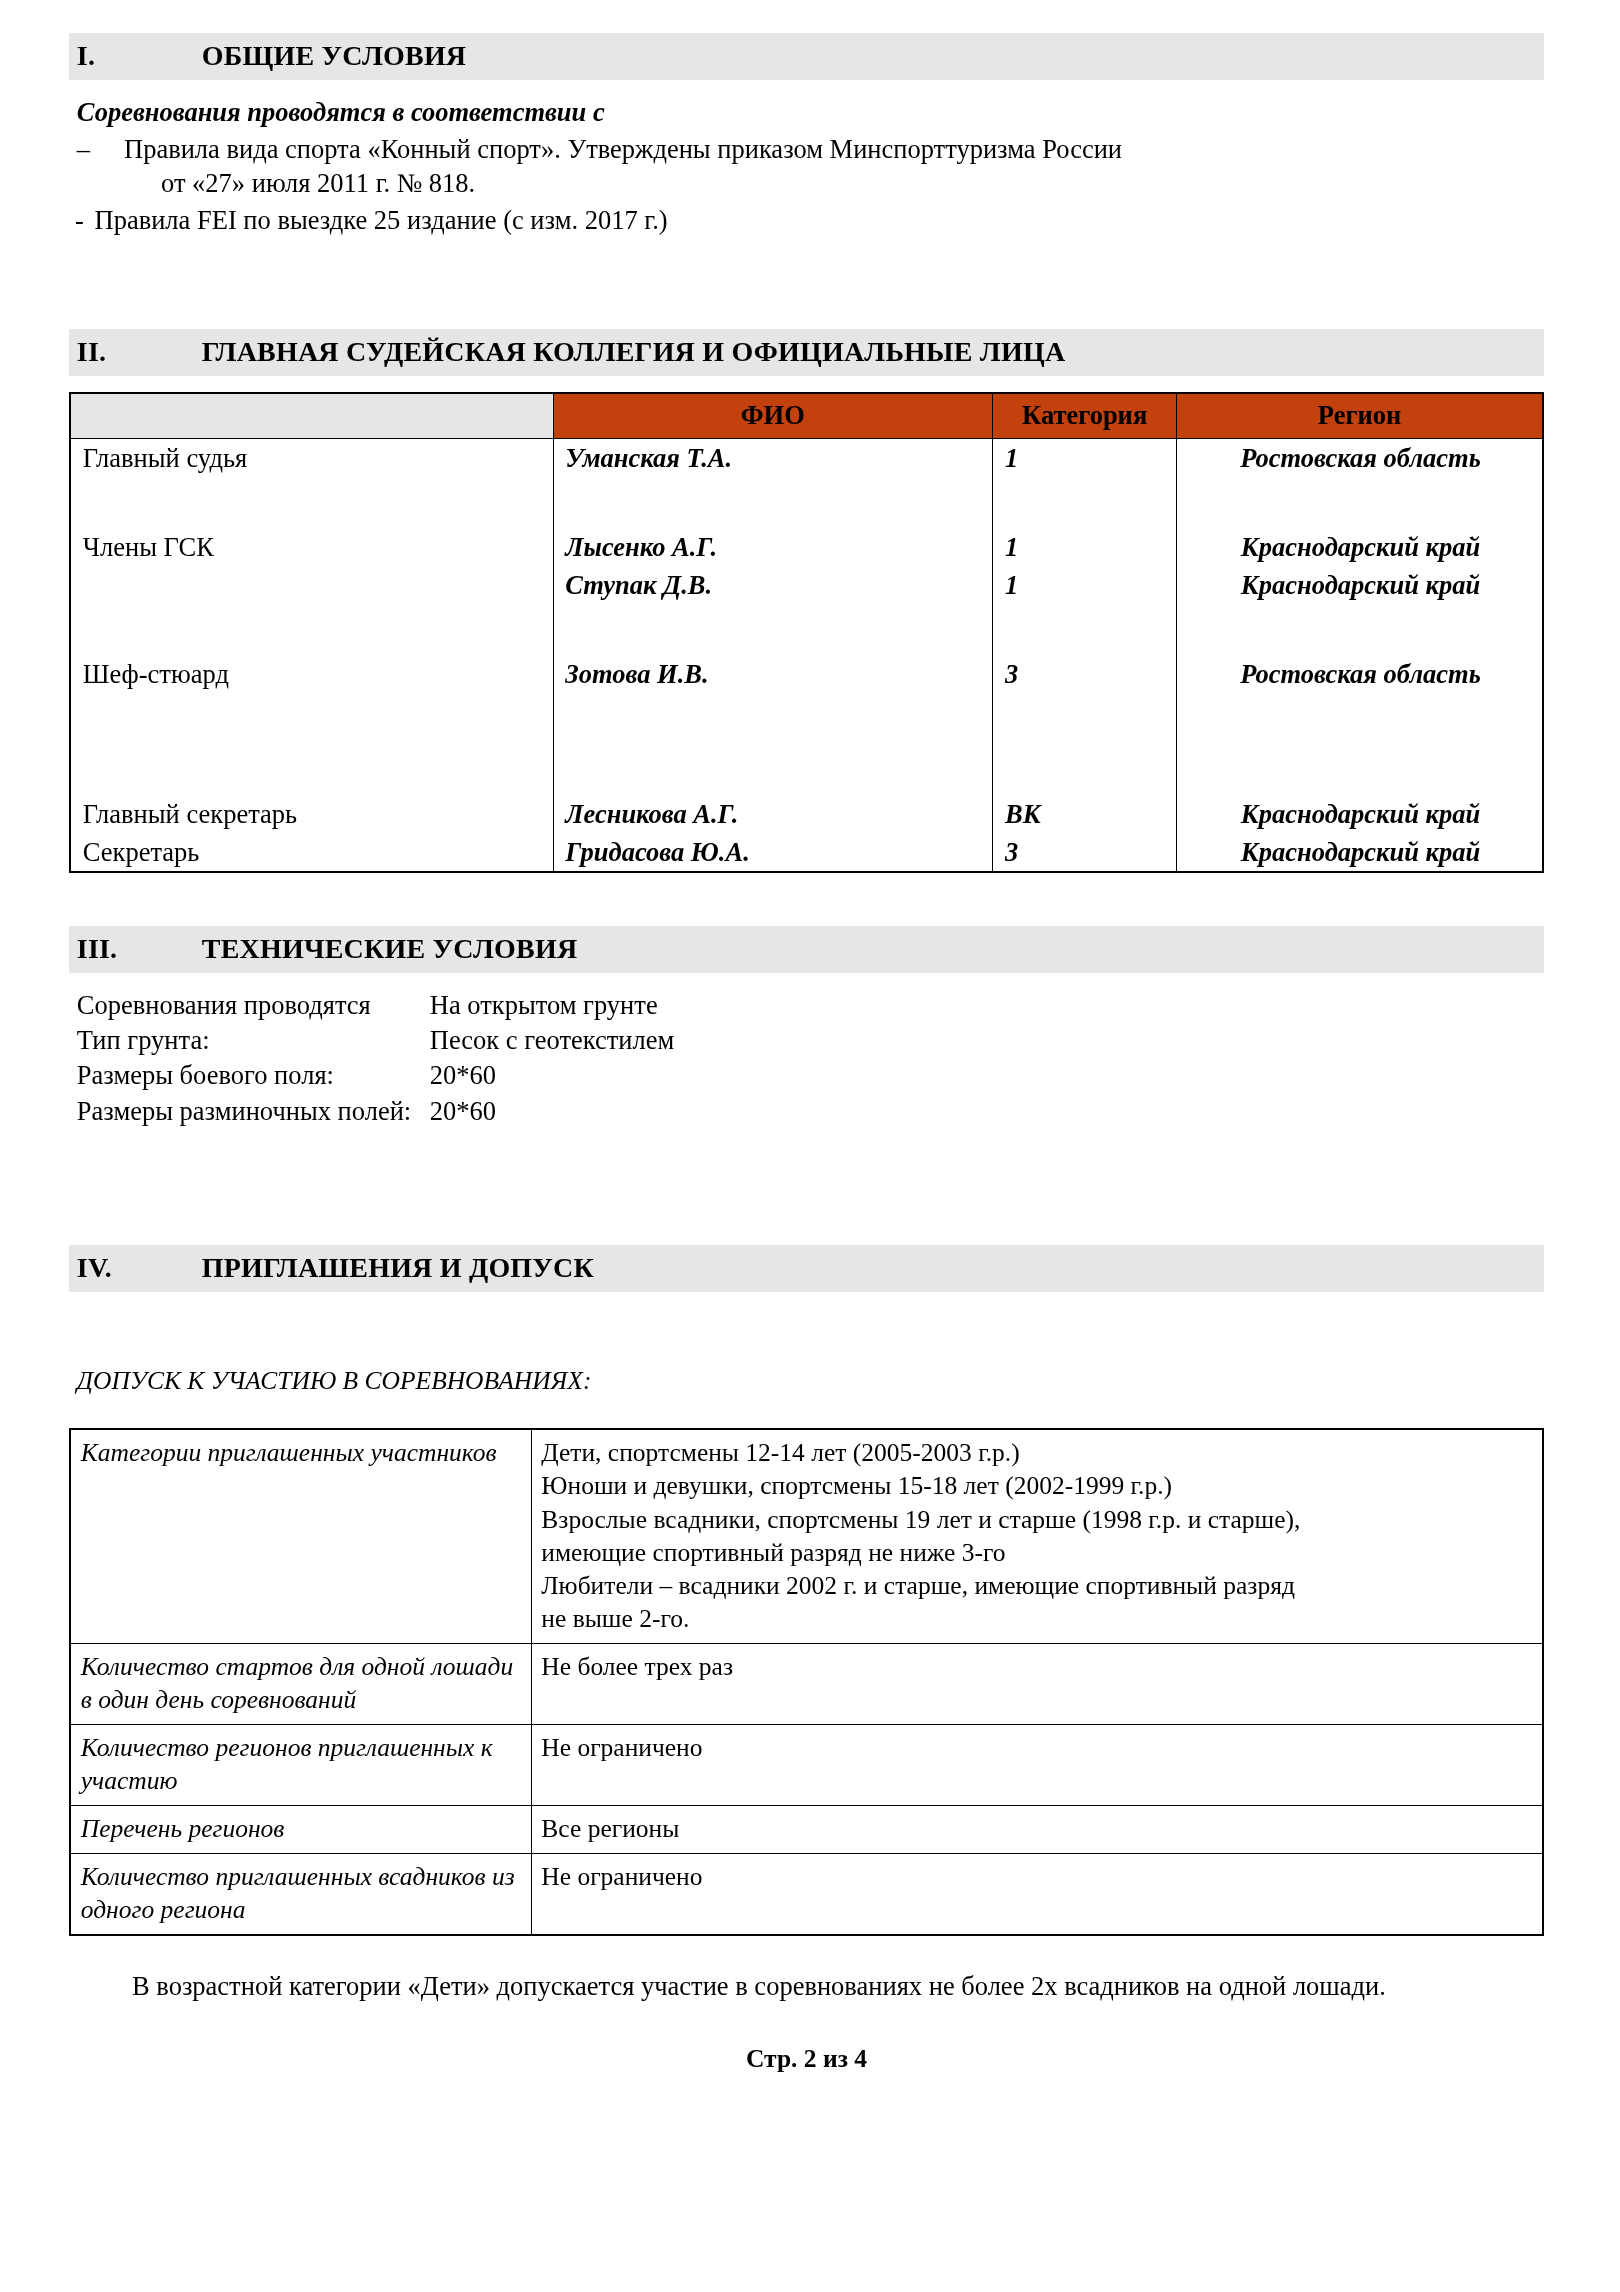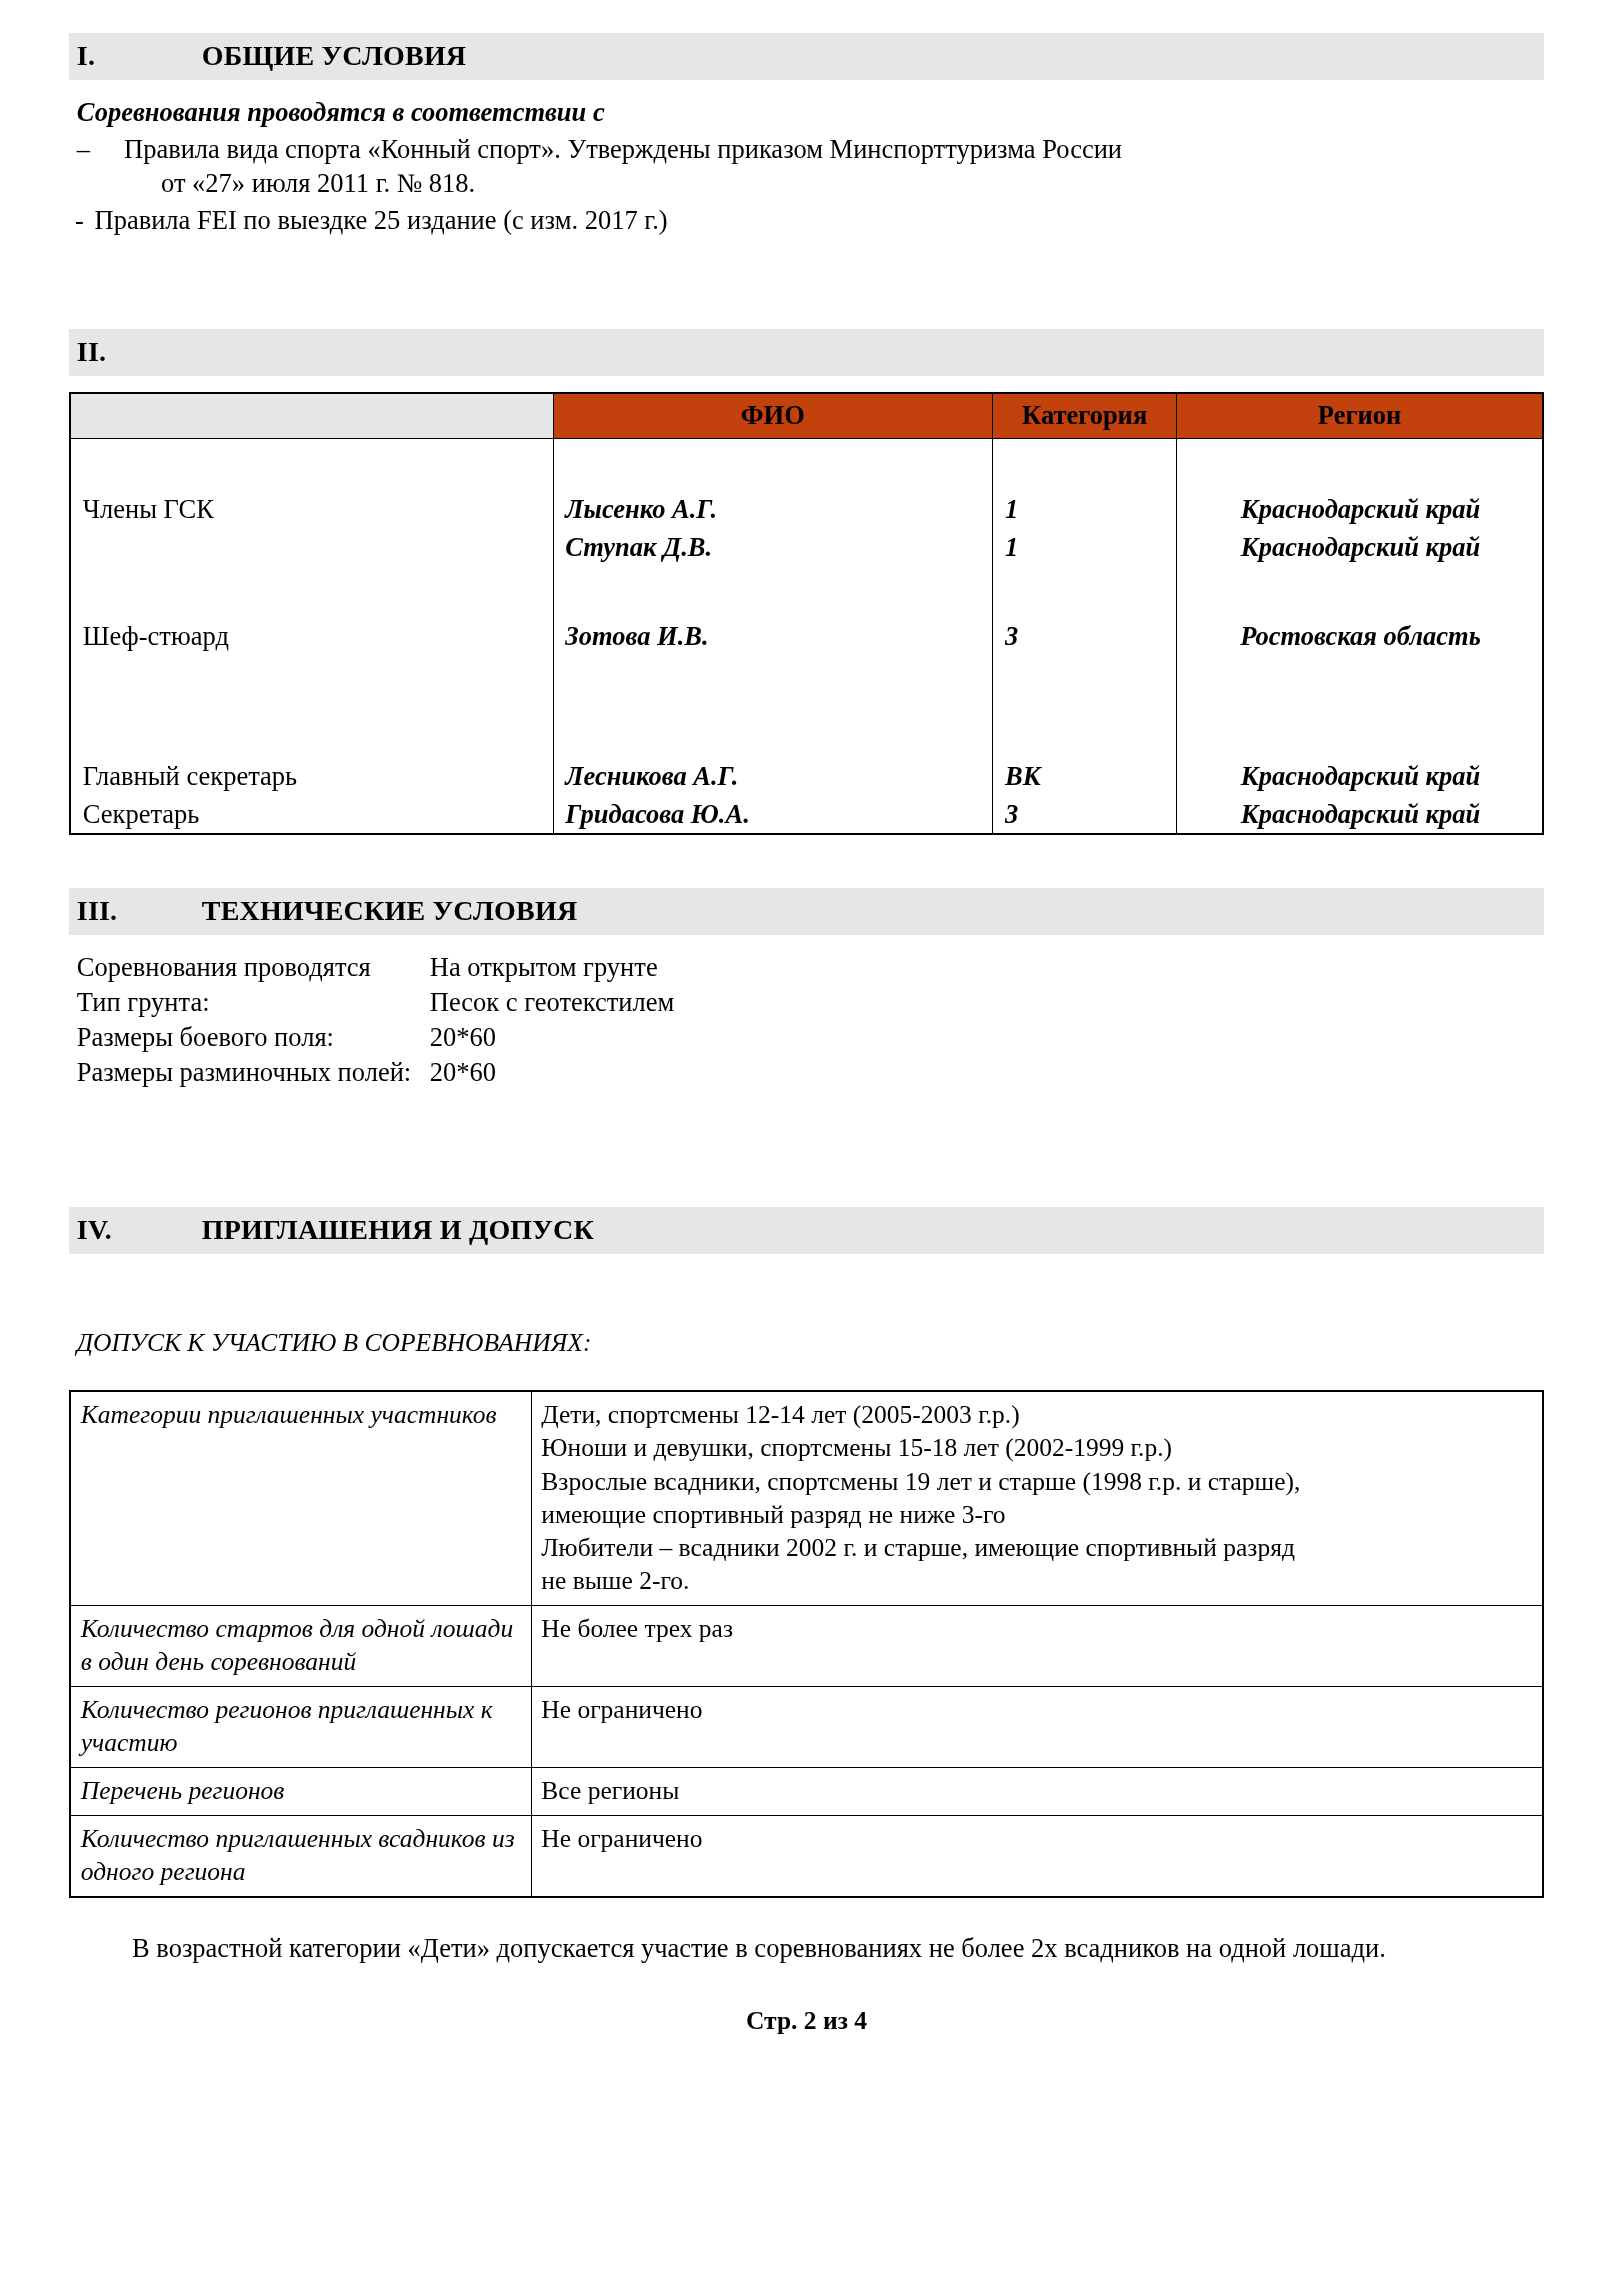--- a/index.html
+++ b/index.html
@@ -181,38 +181,45 @@
       <span class="txt">
         <span>Правила FEI по выездке 25 издание (с изм. 2017 г.)</span>
       </span>
     </li>
   </ul>
 
   <div class="gap-md"></div>
 
   <div class="sec-bar">
     <span class="num">II.</span>
+    <span class="ttl">ГЛАВНАЯ СУДЕЙСКАЯ КОЛЛЕГИЯ  И  ОФИЦИАЛЬНЫЕ  ЛИЦА</span>
   </div>
 
   <table class="gsk-table">
     <colgroup>
       <col style="width:323px">
       <col style="width:294px">
       <col style="width:123px">
       <col style="width:245px">
     </colgroup>
     <thead>
       <tr>
         <th class="blank"></th>
         <th>ФИО</th>
         <th>Категория</th>
         <th>Регион</th>
       </tr>
     </thead>
     <tbody>
+      <tr>
+        <td class="role">Главный судья</td>
+        <td class="name">Уманская Т.А.</td>
+        <td class="cat">1</td>
+        <td class="reg">Ростовская область</td>
+      </tr>
       <tr class="spacer-row">
         <td></td>
         <td></td>
         <td></td>
         <td></td>
       </tr>
       <tr>
         <td class="role">Члены ГСК</td>
         <td class="name">Лысенко А.Г.</td>
         <td class="cat">1</td>

